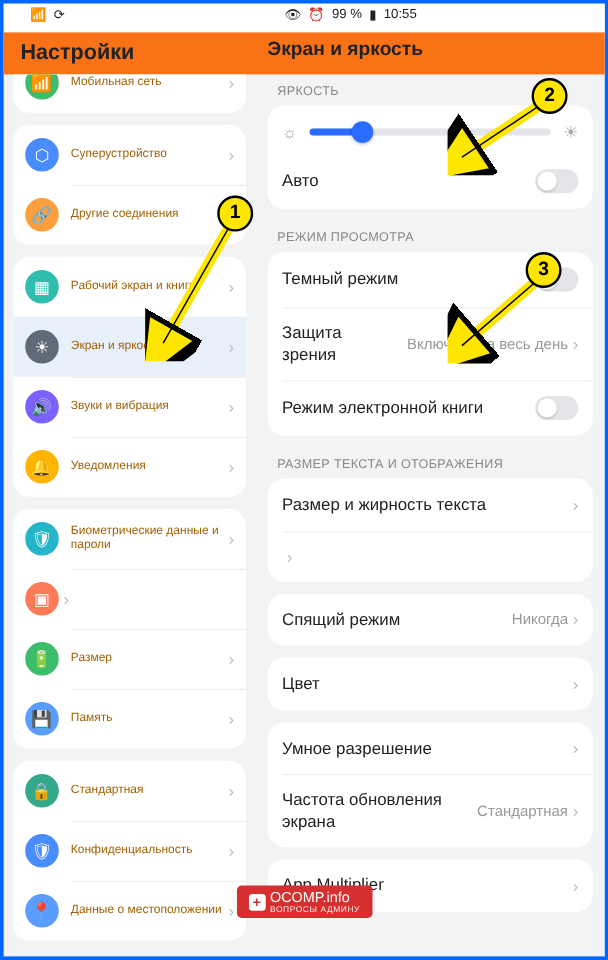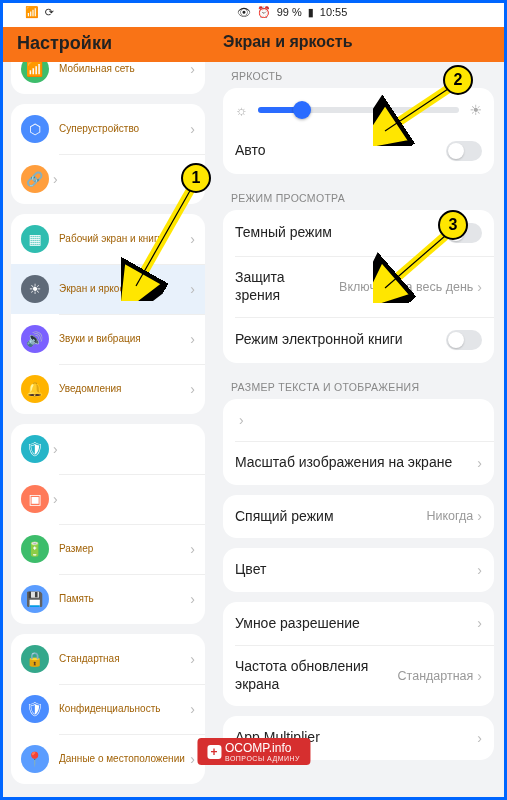--- a/index.html
+++ b/index.html
@@ -78,20 +78,21 @@
           </div>
         </div>
         <div class="group">
           <div class="row">
             <div class="icon i-blue">⬡</div>
             <div class="label">Суперустройство</div>
             <span class="chevron">›</span>
           </div>
           <div class="row">
             <div class="icon i-orange">🔗</div>
+            <div class="label">Другие соединения</div>
             <span class="chevron">›</span>
           </div>
         </div>
         <div class="group">
           <div class="row">
             <div class="icon i-teal">▦</div>
             <div class="label">Рабочий экран и книги</div>
             <span class="chevron">›</span>
           </div>
           <div class="row selected">
@@ -106,20 +107,21 @@
           </div>
           <div class="row">
             <div class="icon i-yellow">🔔</div>
             <div class="label">Уведомления</div>
             <span class="chevron">›</span>
           </div>
         </div>
         <div class="group">
           <div class="row">
             <div class="icon i-cyan">🛡</div>
+            <div class="label">Биометрические данные и пароли</div>
             <span class="chevron">›</span>
           </div>
           <div class="row">
             <div class="icon i-coral">▣</div>
             <span class="chevron">›</span>
           </div>
           <div class="row">
             <div class="icon i-green">🔋</div>
             <div class="label">Размер</div>
             <span class="chevron">›</span>
@@ -180,24 +182,24 @@
         </div>
         <div class="rrow">
           <span class="rlabel">Режим электронной книги</span>
           <div class="toggle"></div>
         </div>
       </div>
 
       <div class="sec-title">РАЗМЕР ТЕКСТА И ОТОБРАЖЕНИЯ</div>
       <div class="group">
         <div class="rrow">
-          <span class="chevron">›</span>
-        </div>
-        <div class="rrow">
-          <span class="rlabel">Масштаб изображения на экране</span>
+          <span class="rlabel">Размер и жирность текста</span>
+          <span class="chevron">›</span>
+        </div>
+        <div class="rrow">
           <span class="chevron">›</span>
         </div>
       </div>
 
       <div class="group">
         <div class="rrow">
           <span class="rlabel">Спящий режим</span>
           <span class="rvalue">Никогда</span>
           <span class="chevron">›</span>
         </div>

